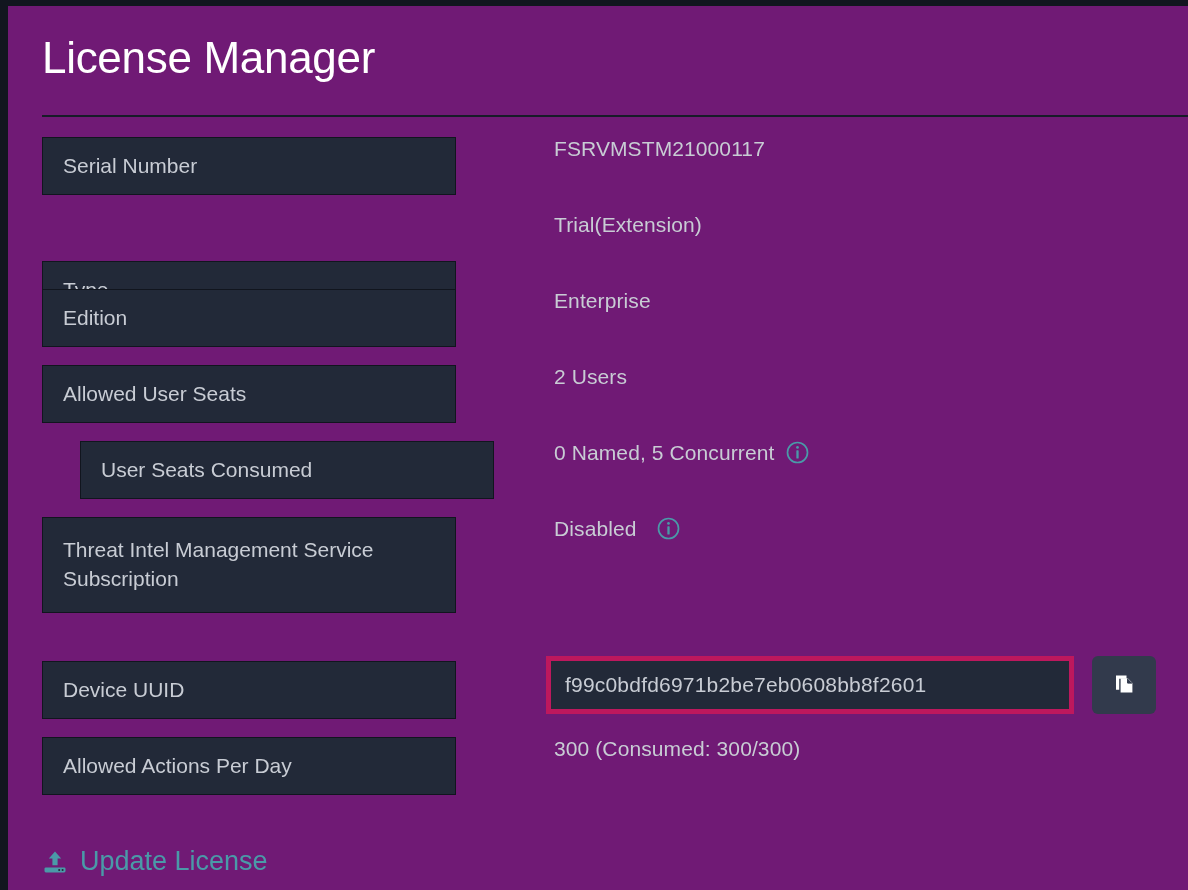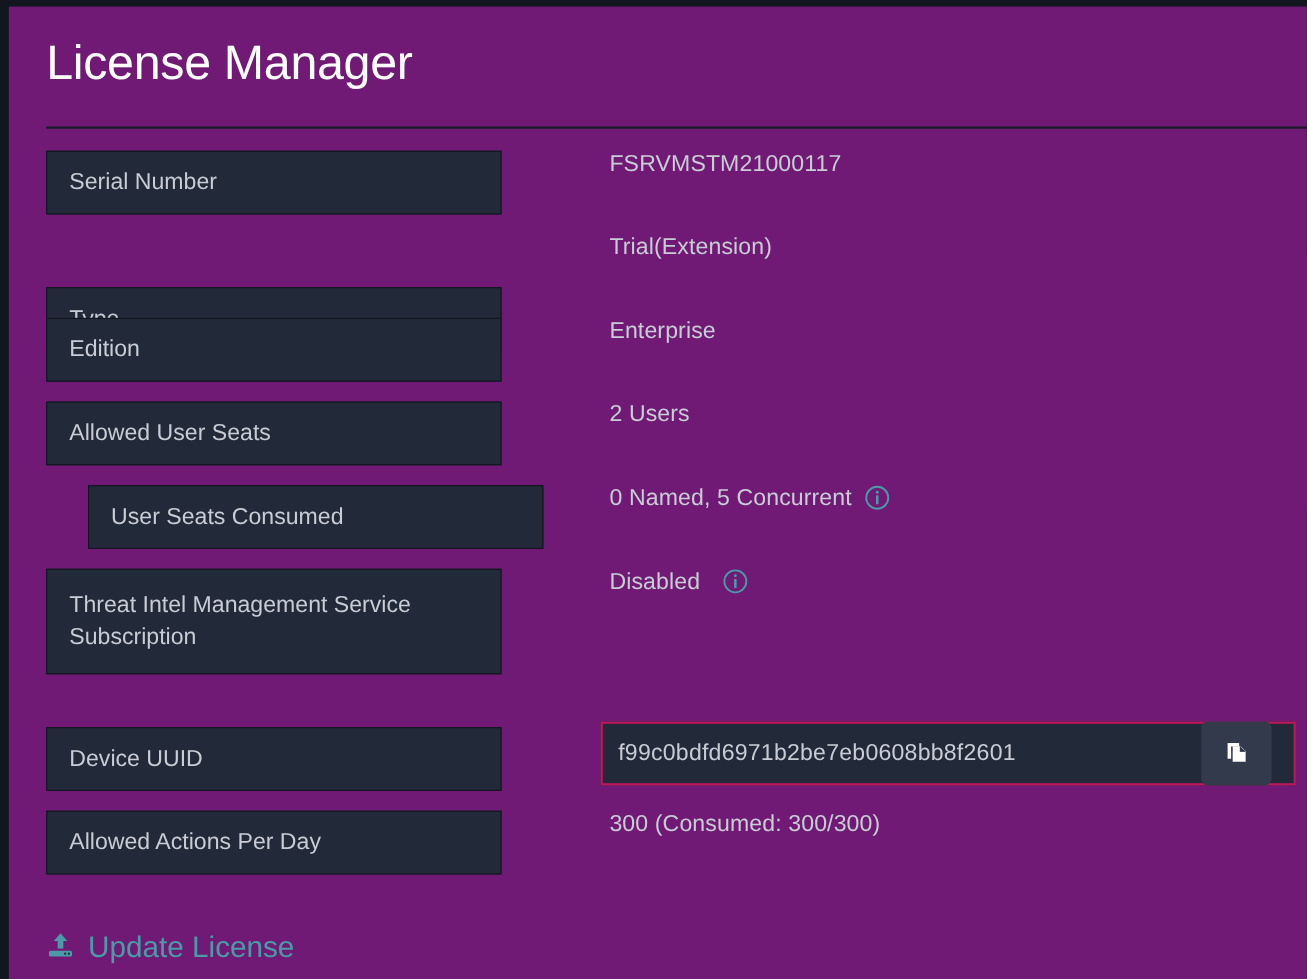--- a/index.html
+++ b/index.html
@@ -102,23 +102,23 @@
     height: 23px;
     flex: 0 0 auto;
     align-items: center;
     justify-content: center;
   }
 
   
   .uuid-highlight {
     position: absolute;
     left: 538px;
-    width: 632px;
+    width: 528px;
     height: 58px;
-    border: 2px solid #be185d;
+    border: 5px solid #be185d;
     display: flex;
     align-items: center;
     padding: 0 14px;
     background: #222938;
   }
 
   .uuid-text {
     font-size: 21px;
     color: #c8ccd4;
     letter-spacing: 0.2px;
@@ -138,20 +138,21 @@
     justify-content: center;
     cursor: pointer;
   }
 
   
   .update-license {
     position: absolute;
     left: 34px;
     top: 840px;
     display: flex;
+    align-items: center;
     gap: 12px;
     cursor: pointer;
     background: none;
     border: none;
     padding: 0;
   }
 
   .update-license-label {
     font-size: 27px;
     color: #4a9aa8;

